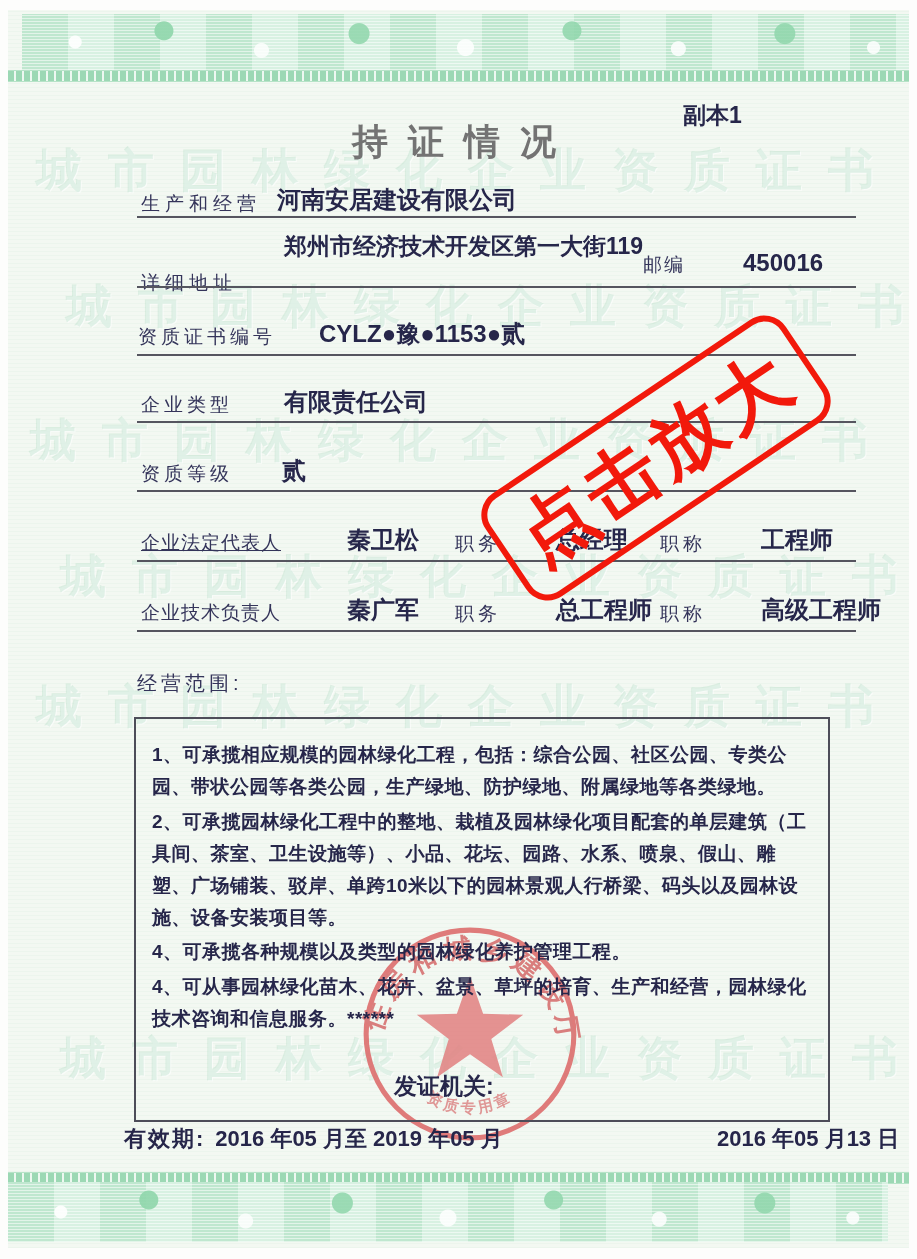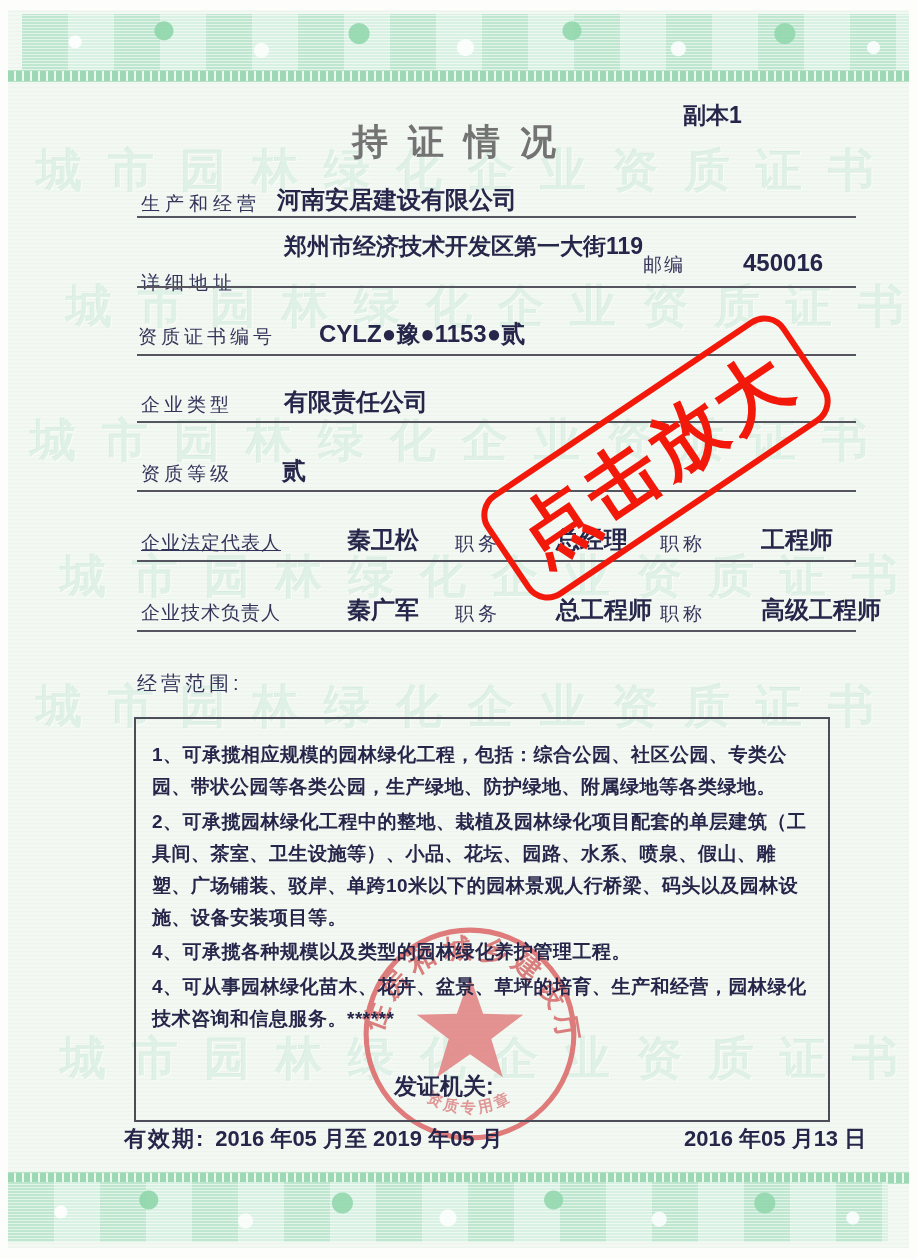--- a/index.html
+++ b/index.html
@@ -138,19 +138,19 @@
       <p>2、可承揽园林绿化工程中的整地、栽植及园林绿化项目配套的单层建筑（工具间、茶室、卫生设施等）、小品、花坛、园路、水系、喷泉、假山、雕塑、广场铺装、驳岸、单跨10米以下的园林景观人行桥梁、码头以及园林设施、设备安装项目等。</p>
       <p>4、可承揽各种规模以及类型的园林绿化养护管理工程。</p>
       <p>4、可从事园林绿化苗木、花卉、盆景、草坪的培育、生产和经营，园林绿化技术咨询和信息服务。******</p>
     </div>
 
     <div class="ink issuer" style="left:394px;top:1071px;">发证机关:</div>
 
     <div class="ink validity" style="left:124px;top:1124px;">
       <span class="vlabel">有效期:</span><span>2016  年05 月至 2019 年05 月</span>
     </div>
-    <div class="ink validity" style="left:684px;top:1124px;">2016  年05  月13  日</div>
+    <div class="ink validity" style="left:717px;top:1124px;">2016  年05  月13  日</div>
   </div>
 
   <div class="stamp">
     <span>点击放大</span>
   </div>
 </div>
 
 </body></html>

